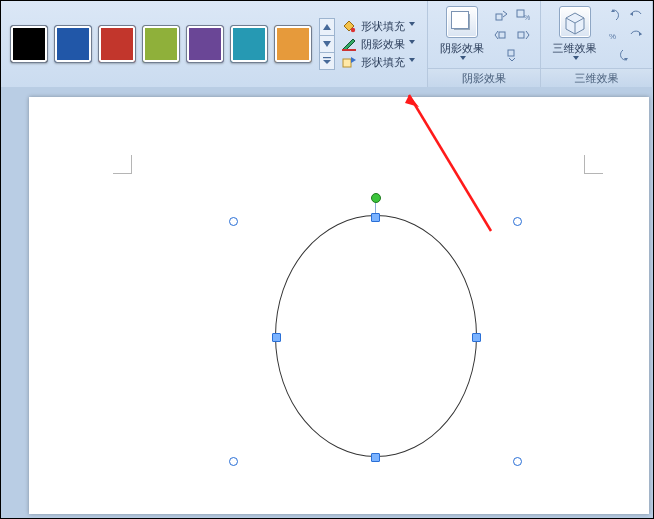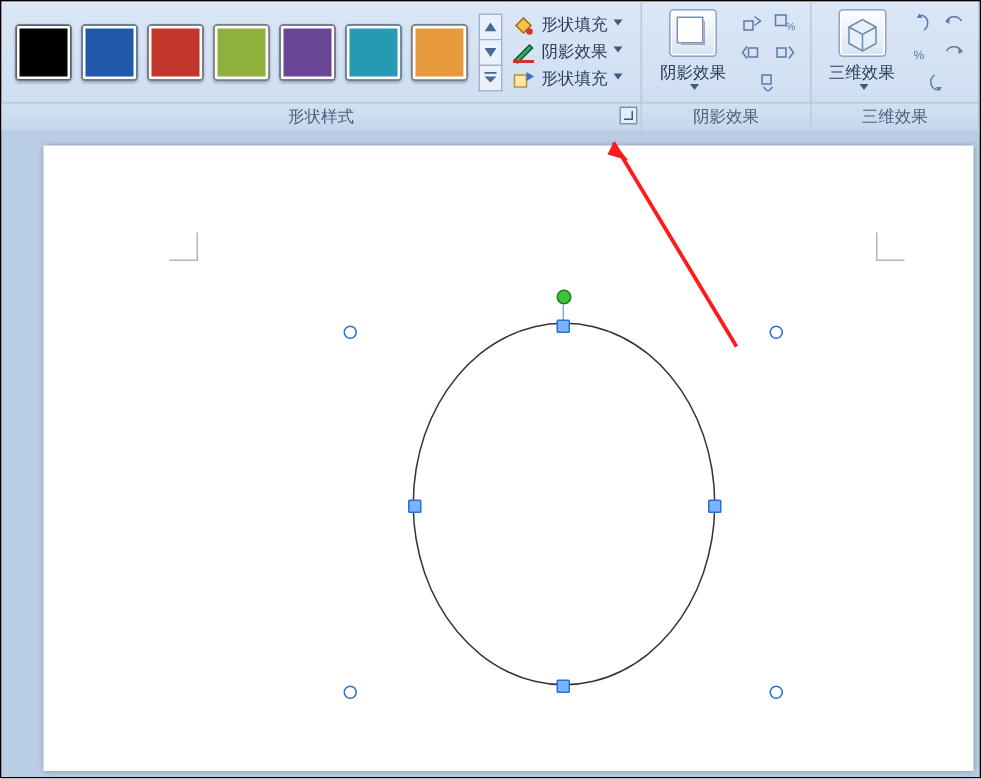--- a/index.html
+++ b/index.html
@@ -115,24 +115,20 @@
               <svg width="16" height="16">
                     <rect x="2" y="5" width="8" height="8" fill="#ffe9a8" stroke="#b89030"></rect>
                     <path d="M10 3 L15 6 L10 9 Z" fill="#3c72c6"></path>
                   </svg>
             </span>
             <span>形状填充</span>
             <span class="dd"></span>
           </div>
         </div>
       </div>
-      <div class="group-label">
-        <span>形状样式</span>
-        <div class="launcher"></div>
-      </div>
     </div>
 
     <div class="group" style="flex:0 0 112px">
       <div class="group-body" style="justify-content:center">
         <div class="bigbtn">
           <div class="big-ico" style="position:relative">
             <div style="position:absolute;left:7px;top:7px;width:16px;height:16px;background:#9ab;"></div>
             <div style="position:absolute;left:4px;top:4px;width:16px;height:16px;background:#fff;border:1px solid #7b93b2"></div>
           </div>
           <span>阴影效果</span>

